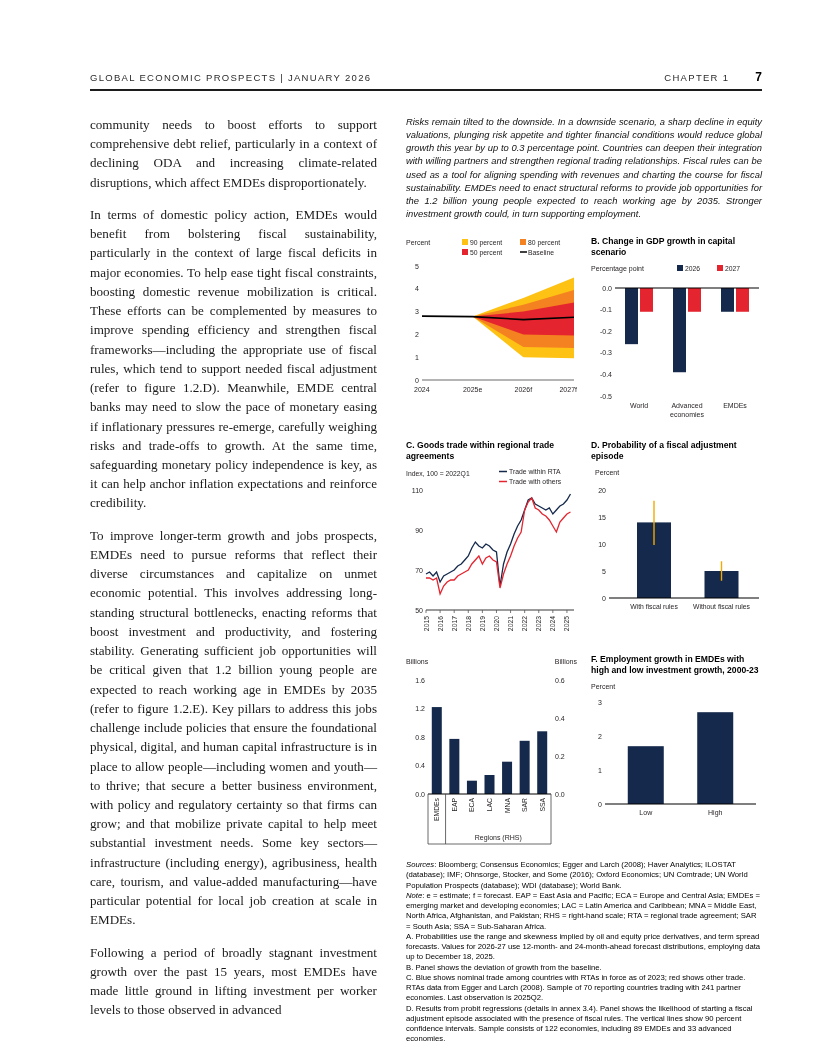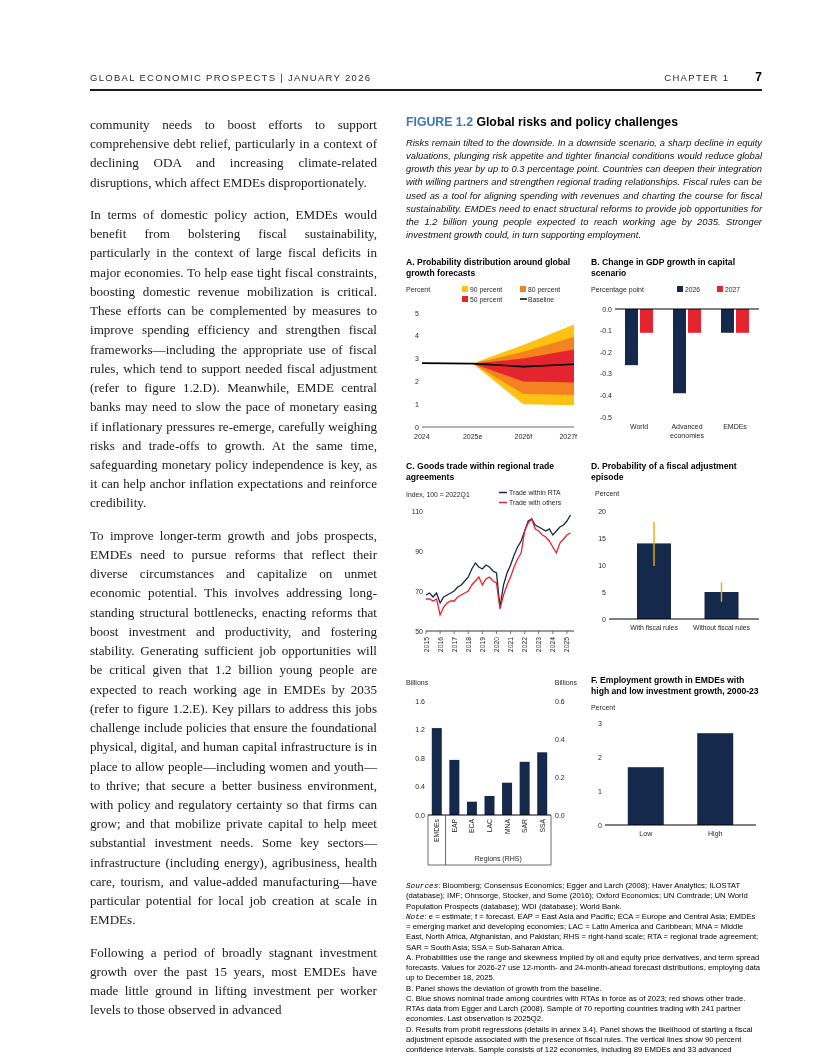--- a/index.html
+++ b/index.html
@@ -15,21 +15,21 @@
   .col-right{width:356px;}
   .figtitle{margin:0 0 7px 0;font-size:12.3px;font-weight:bold;color:#000;}
   .figtitle .fignum{color:#3e77b5;}
   .caption{margin:0 0 16px 0;font-style:italic;font-size:9.4px;line-height:1.4;text-align:justify;color:#111;}
   .panels{display:grid;grid-template-columns:171px 171px;column-gap:14px;row-gap:12px;}
   .panel h4{margin:0 0 4px 0;font-size:8.6px;line-height:1.25;font-weight:bold;color:#000;min-height:22px;}
   svg.chart{display:block;overflow:visible;}
   svg text{font-family:"Liberation Sans",sans-serif;fill:#231f20;}
   .backmatter{margin-top:10px;font-size:7.7px;line-height:1.33;color:#000;}
   .backmatter p{margin:0;}
-  .backmatter .lead{font-style:italic;font-family:Liberation Mono, monospace;}
+  .backmatter .lead{font-style:italic;}
 </style>
 </head>
 <body>
 
 <div class="page">
   <header>
     <span>GLOBAL ECONOMIC PROSPECTS | JANUARY 2026</span>
     <span class="right">
       <span>CHAPTER 1</span>
       <span class="pagenum">7</span>
@@ -39,29 +39,24 @@
 
   <div class="cols">
     <div class="col-left">
       <p>community needs to boost efforts to support comprehensive debt relief, particularly in a context of declining ODA and increasing climate-related disruptions, which affect EMDEs disproportionately.</p>
       <p>In terms of domestic policy action, EMDEs would benefit from bolstering fiscal sustainability, particularly in the context of large fiscal deficits in major economies. To help ease tight fiscal constraints, boosting domestic revenue mobilization is critical. These efforts can be complemented by measures to improve spending efficiency and strengthen fiscal frameworks—including the appropriate use of fiscal rules, which tend to support needed fiscal adjustment (refer to figure 1.2.D). Meanwhile, EMDE central banks may need to slow the pace of monetary easing if inflationary pressures re-emerge, carefully weighing risks and trade-offs to growth. At the same time, safeguarding monetary policy independence is key, as it can help anchor inflation expectations and reinforce credibility.</p>
       <p>To improve longer-term growth and jobs prospects, EMDEs need to pursue reforms that reflect their diverse circumstances and capitalize on unmet economic potential. This involves addressing long-standing structural bottlenecks, enacting reforms that boost investment and productivity, and fostering stability. Generating sufficient job opportunities will be critical given that 1.2 billion young people are expected to reach working age in EMDEs by 2035 (refer to figure 1.2.E). Key pillars to address this jobs challenge include policies that ensure the foundational physical, digital, and human capital infrastructure is in place to allow people—including women and youth—to thrive; that secure a better business environment, with policy and regulatory certainty so that firms can grow; and that mobilize private capital to help meet substantial investment needs. Some key sectors—infrastructure (including energy), agribusiness, health care, tourism, and value-added manufacturing—have particular potential for local job creation at scale in EMDEs.</p>
       <p>Following a period of broadly stagnant investment growth over the past 15 years, most EMDEs have made little ground in lifting investment per worker levels to those observed in advanced</p>
     </div>
 
     <div class="col-right">
-      <h3 class="figtitle">
-        <span class="fignum" style="color: rgb(62, 119, 181);">FIGURE 1.2</span>
-        <span>Global risks and policy challenges</span>
-      </h3>
       <p class="caption">Risks remain tilted to the downside. In a downside scenario, a sharp decline in equity valuations, plunging risk appetite and tighter financial conditions would reduce global growth this year by up to 0.3 percentage point. Countries can deepen their integration with willing partners and strengthen regional trading relationships. Fiscal rules can be used as a tool for aligning spending with revenues and charting the course for fiscal sustainability. EMDEs need to enact structural reforms to provide job opportunities for the 1.2 billion young people expected to reach working age by 2035. Stronger investment growth could, in turn supporting employment.</p>
 
       <div class="panels">
         <section class="panel">
-          <h4>A. Probability distribution around global growth forecasts</h4>
           <svg class="chart" viewBox="0 0 171 158" width="171" height="158">
               <polygon points="16,80.16 66.66666666666666,80.61600000000001 117.33333333333333,61.92 168,41.4 168,122.33999999999999 117.33333333333333,121.2 66.66666666666666,80.61600000000001 16,80.16" fill="#fdc214"></polygon>
               <polygon points="16,80.16 66.66666666666666,80.61600000000001 117.33333333333333,68.76 168,53.94 168,112.08 117.33333333333333,110.94 66.66666666666666,80.61600000000001 16,80.16" fill="#f58220"></polygon>
               <polygon points="16,80.16 66.66666666666666,80.61600000000001 117.33333333333333,75.6 168,66.48 168,99.53999999999999 117.33333333333333,98.39999999999999 66.66666666666666,80.61600000000001 16,80.16" fill="#e4242f"></polygon>
               <polyline points="16,80.16 66.66666666666666,80.61600000000001 117.33333333333333,83.58000000000001 168,81.30000000000001" fill="none" stroke="#000" stroke-width="1.6"></polyline>
               <line x1="16" x2="168" y1="144" y2="144" stroke="#9b9b9b" stroke-width="1.6"></line>
               <text x="13" y="146.5" font-size="7" text-anchor="end">0</text>
               <text x="13" y="123.7" font-size="7" text-anchor="end">1</text>
               <text x="13" y="100.89999999999999" font-size="7" text-anchor="end">2</text>
               <text x="13" y="78.1" font-size="7" text-anchor="end">3</text>

